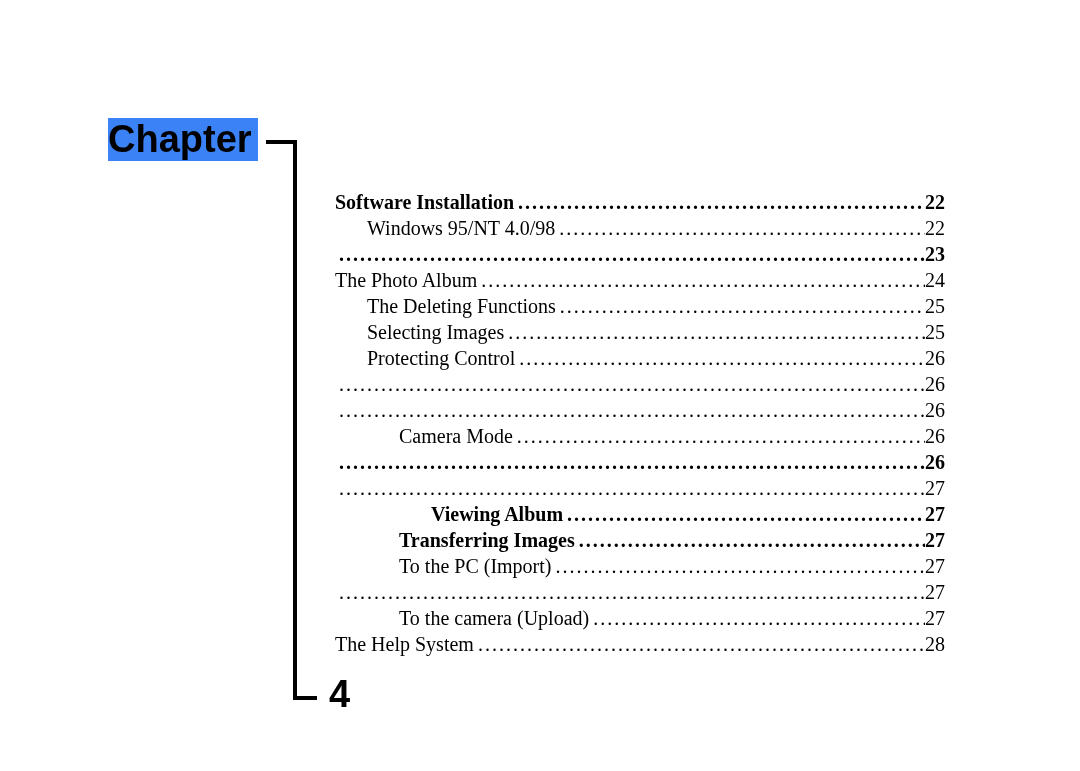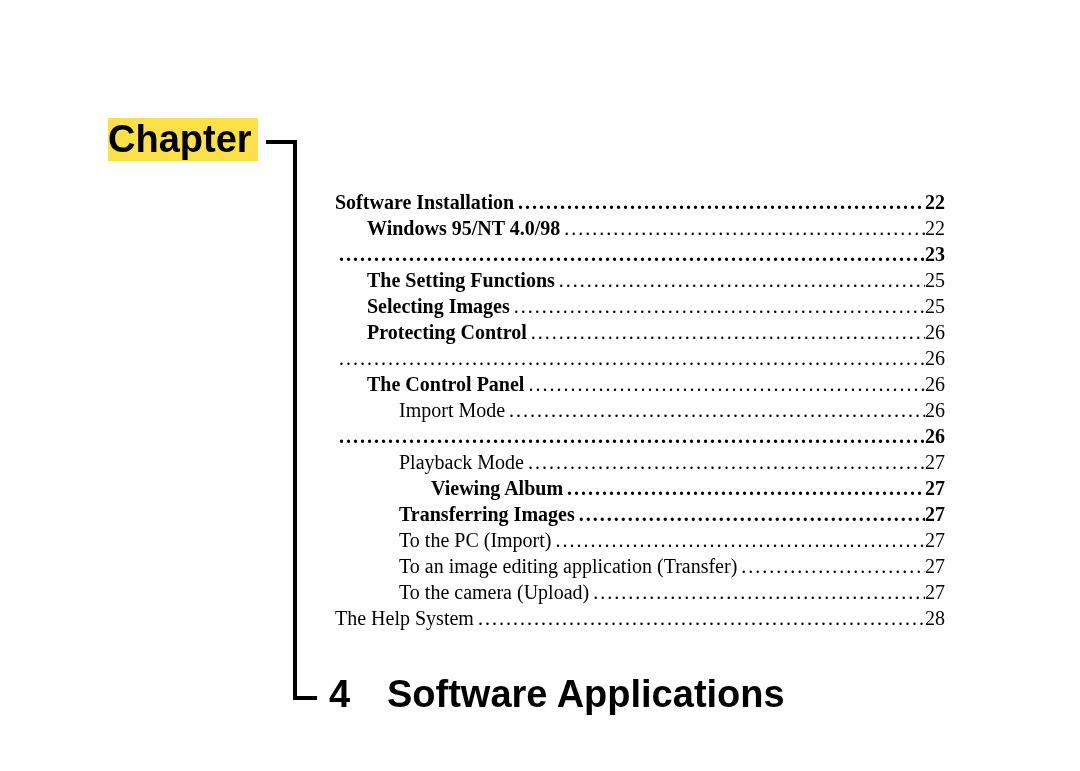--- a/index.html
+++ b/index.html
@@ -16,21 +16,21 @@
     width: 1080px;
     height: 771px;
   }
   .chapter-label {
     position: absolute;
     left: 108px;
     top: 118px;
     font-family: Arial, Helvetica, sans-serif;
     font-weight: bold;
     font-size: 38px;
-    background: #fde047;
+    background: #3b82f6;
     padding: 0 6px 0 0;
   }
   .frame-top {
     position: absolute;
     left: 266px;
     top: 140px;
     width: 29px;
     height: 4px;
     background: #000;
   }
@@ -74,21 +74,21 @@
     padding: 0 4px;
   }
   .toc-dots::after {
     content: "............................................................................................................................";
   }
   .toc-page {
     flex: 0 0 auto;
     font-family: Liberation Serif, serif;
   }
   .bold { font-weight: bold; }
-  .i1 { padding-left: 32px; font-weight: bold; }
+  .i1 { padding-left: 32px; }
   .i2 { padding-left: 64px; }
   .i3 { padding-left: 96px; }
   .chapter-title-row {
     position: absolute;
     left: 329px;
     top: 673px;
     font-family: Arial, Helvetica, sans-serif;
     font-weight: bold;
     font-size: 38px;
     display: flex;
@@ -118,87 +118,88 @@
       <div class="toc-row">
         <span class="toc-title i1">Windows 95/NT 4.0/98</span>
         <span class="toc-dots"></span>
         <span class="toc-page">22</span>
       </div>
       <div class="toc-row">
         <span class="toc-dots bold"></span>
         <span class="toc-page bold">23</span>
       </div>
       <div class="toc-row">
-        <span class="toc-title i1">The Setting Functions</span>
+        <span class="toc-title i0">The Photo Album</span>
+        <span class="toc-dots"></span>
+        <span class="toc-page">24</span>
+      </div>
+      <div class="toc-row">
+        <span class="toc-title i1">The Deleting Functions</span>
         <span class="toc-dots"></span>
         <span class="toc-page">25</span>
       </div>
       <div class="toc-row">
         <span class="toc-title i1">Selecting Images</span>
         <span class="toc-dots"></span>
         <span class="toc-page">25</span>
       </div>
       <div class="toc-row">
         <span class="toc-title i1">Protecting Control</span>
         <span class="toc-dots"></span>
         <span class="toc-page">26</span>
       </div>
       <div class="toc-row">
         <span class="toc-dots"></span>
         <span class="toc-page">26</span>
       </div>
       <div class="toc-row">
-        <span class="toc-title i1">The Control Panel</span>
-        <span class="toc-dots"></span>
-        <span class="toc-page">26</span>
-      </div>
-      <div class="toc-row">
-        <span class="toc-title i2">Import Mode</span>
+        <span class="toc-dots"></span>
+        <span class="toc-page">26</span>
+      </div>
+      <div class="toc-row">
+        <span class="toc-title i2">Camera Mode</span>
         <span class="toc-dots"></span>
         <span class="toc-page">26</span>
       </div>
       <div class="toc-row">
         <span class="toc-dots bold"></span>
         <span class="toc-page bold">26</span>
       </div>
       <div class="toc-row">
-        <span class="toc-title i2">Playback Mode</span>
         <span class="toc-dots"></span>
         <span class="toc-page">27</span>
       </div>
       <div class="toc-row">
         <span class="toc-title i3 bold">Viewing Album</span>
         <span class="toc-dots bold"></span>
         <span class="toc-page bold">27</span>
       </div>
       <div class="toc-row">
         <span class="toc-title i2 bold">Transferring Images</span>
         <span class="toc-dots bold"></span>
         <span class="toc-page bold">27</span>
       </div>
       <div class="toc-row">
         <span class="toc-title i2">To the PC  (Import)</span>
         <span class="toc-dots"></span>
         <span class="toc-page">27</span>
       </div>
       <div class="toc-row">
-        <span class="toc-title i2">To an image editing application  (Transfer)</span>
         <span class="toc-dots"></span>
         <span class="toc-page">27</span>
       </div>
       <div class="toc-row">
         <span class="toc-title i2">To the camera (Upload)</span>
         <span class="toc-dots"></span>
         <span class="toc-page">27</span>
       </div>
       <div class="toc-row">
         <span class="toc-title i0">The Help System</span>
         <span class="toc-dots"></span>
         <span class="toc-page">28</span>
       </div>
     </div>
 
   <div class="chapter-title-row">
     <span class="chapter-number">4</span>
-    <span>Software Applications</span>
   </div>
 
 </div>
 
 </body></html>

